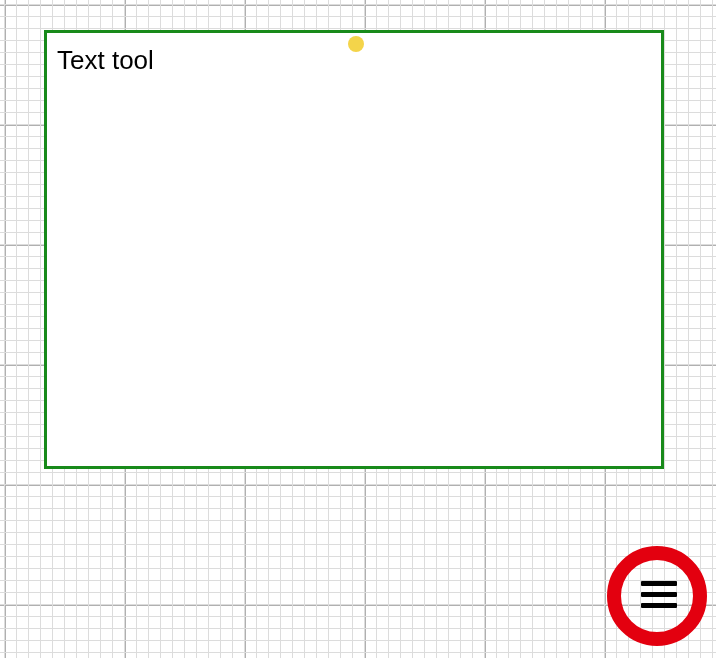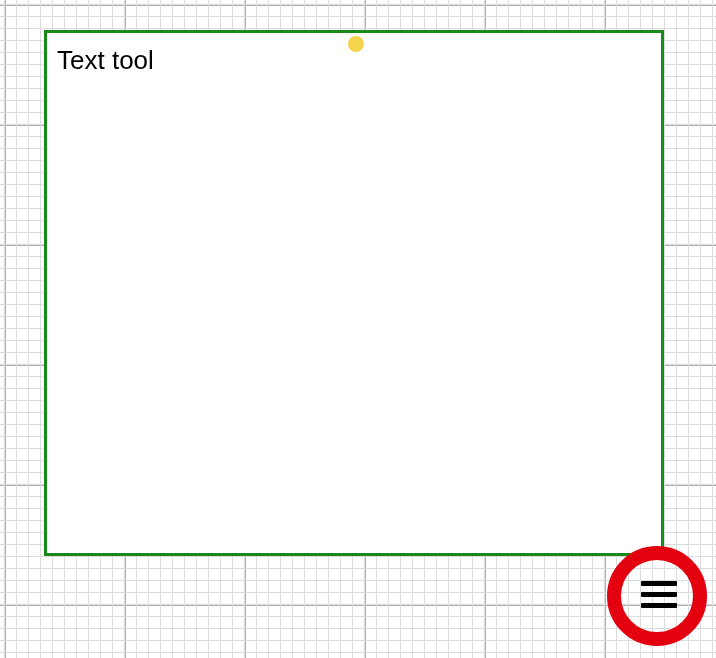--- a/index.html
+++ b/index.html
@@ -28,21 +28,21 @@
         4px 4px,
         4px 4px,
         4px 4px,
         4px 4px;
     }
     .text-box {
       position: absolute;
       left: 44px;
       top: 30px;
       width: 620px;
-      height: 526px;
+      height: 439px;
       background: #fff;
       border: 3px solid #188a1a;
       padding: 12px 10px;
       font-size: 26px;
       color: #000;
       line-height: 1.2;
     }
     .rotate-handle {
       position: absolute;
       left: 348px;

